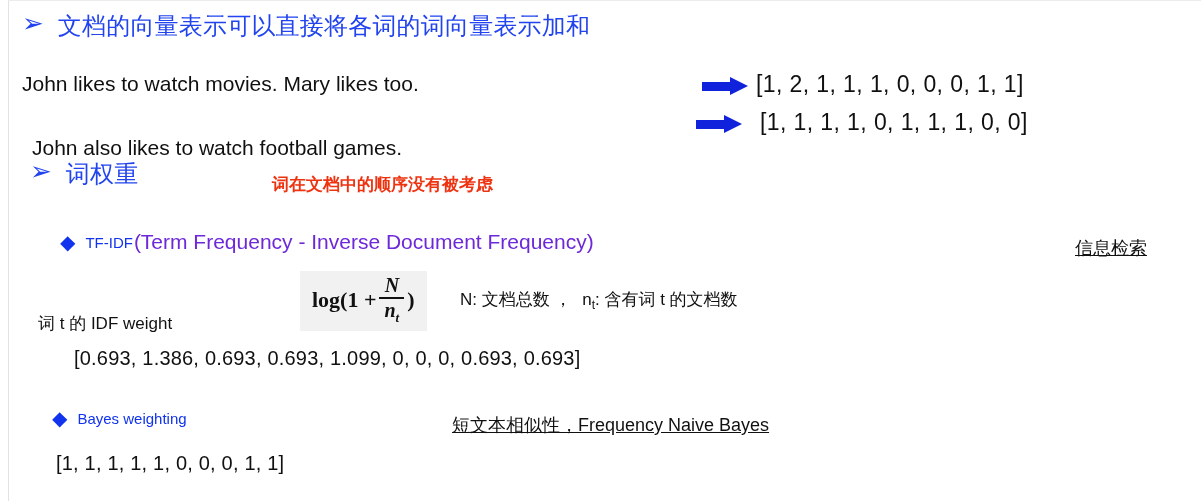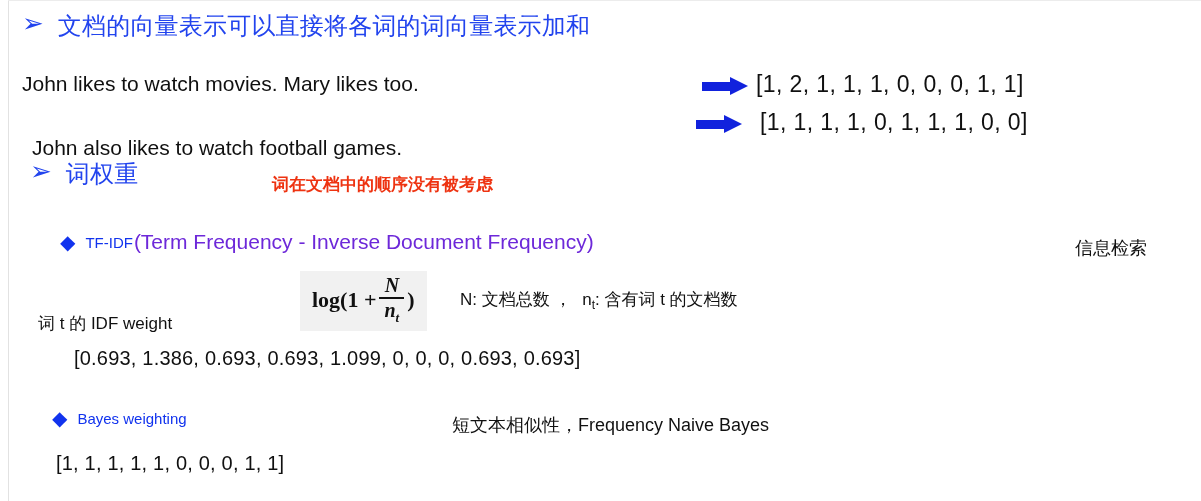--- a/index.html
+++ b/index.html
@@ -120,20 +120,21 @@
     font-size: 21px;
     margin-left: 1px;
   }
   .small-label {
     font-size: 17px;
     color: #111111;
   }
   .note-cn {
     font-size: 18px;
     color: #111111;
+    text-decoration: underline;
   }
 
   
   .formula {
     background: #f1f1f1;
     padding: 4px 12px 6px 12px;
     font-family: "Liberation Serif", "DejaVu Serif", serif;
     font-weight: bold;
     font-size: 22px;
     color: #111111;

